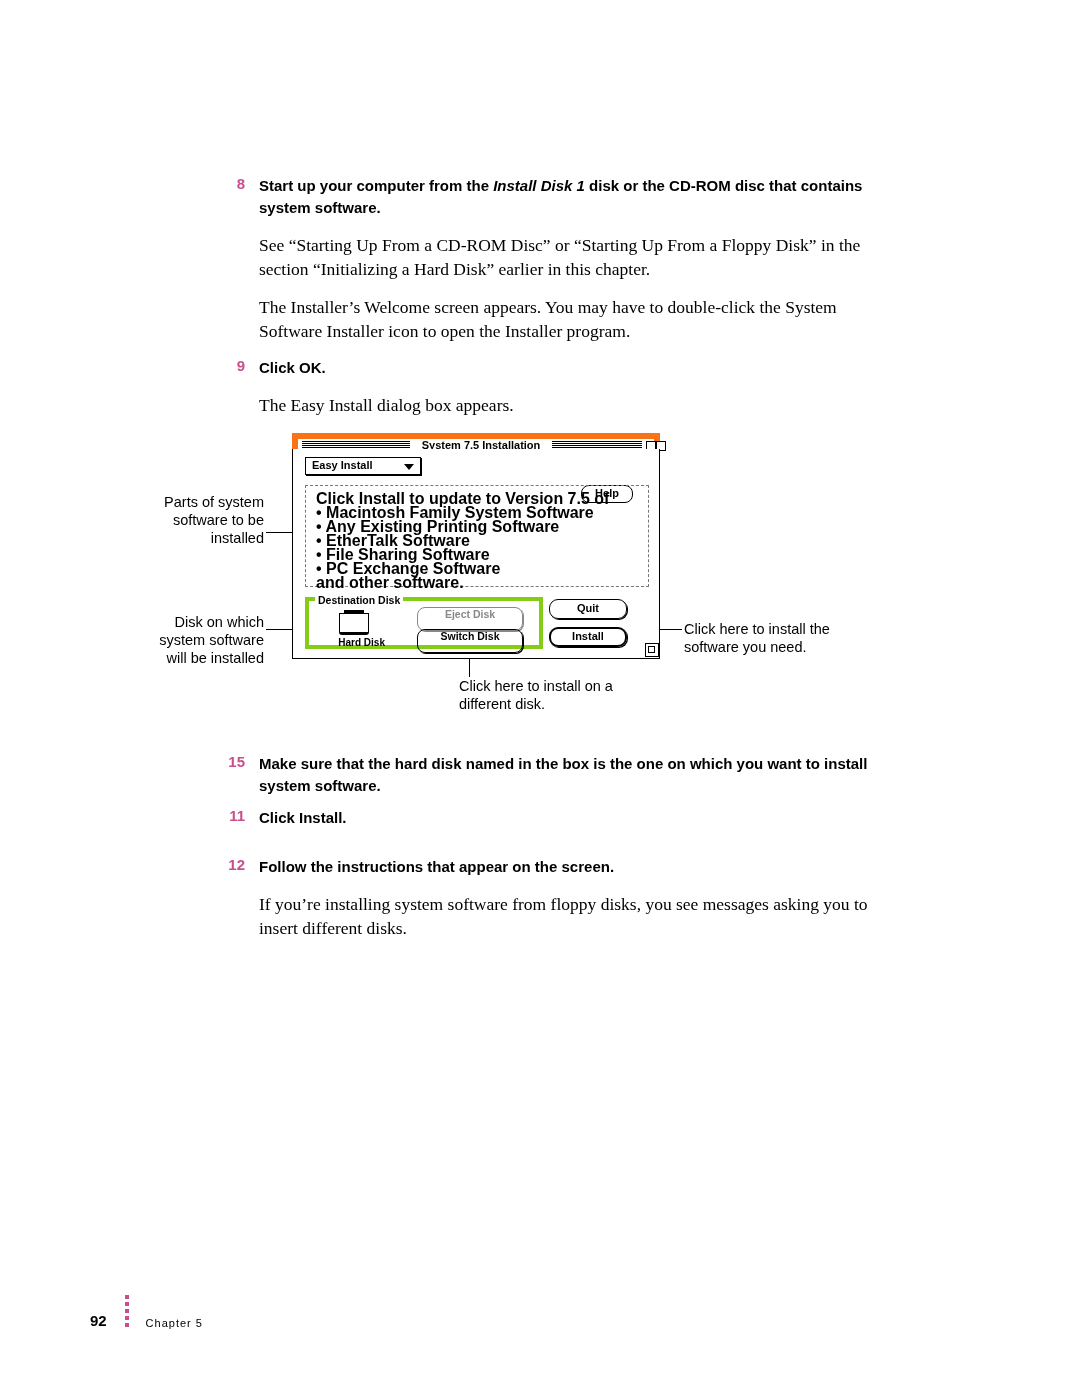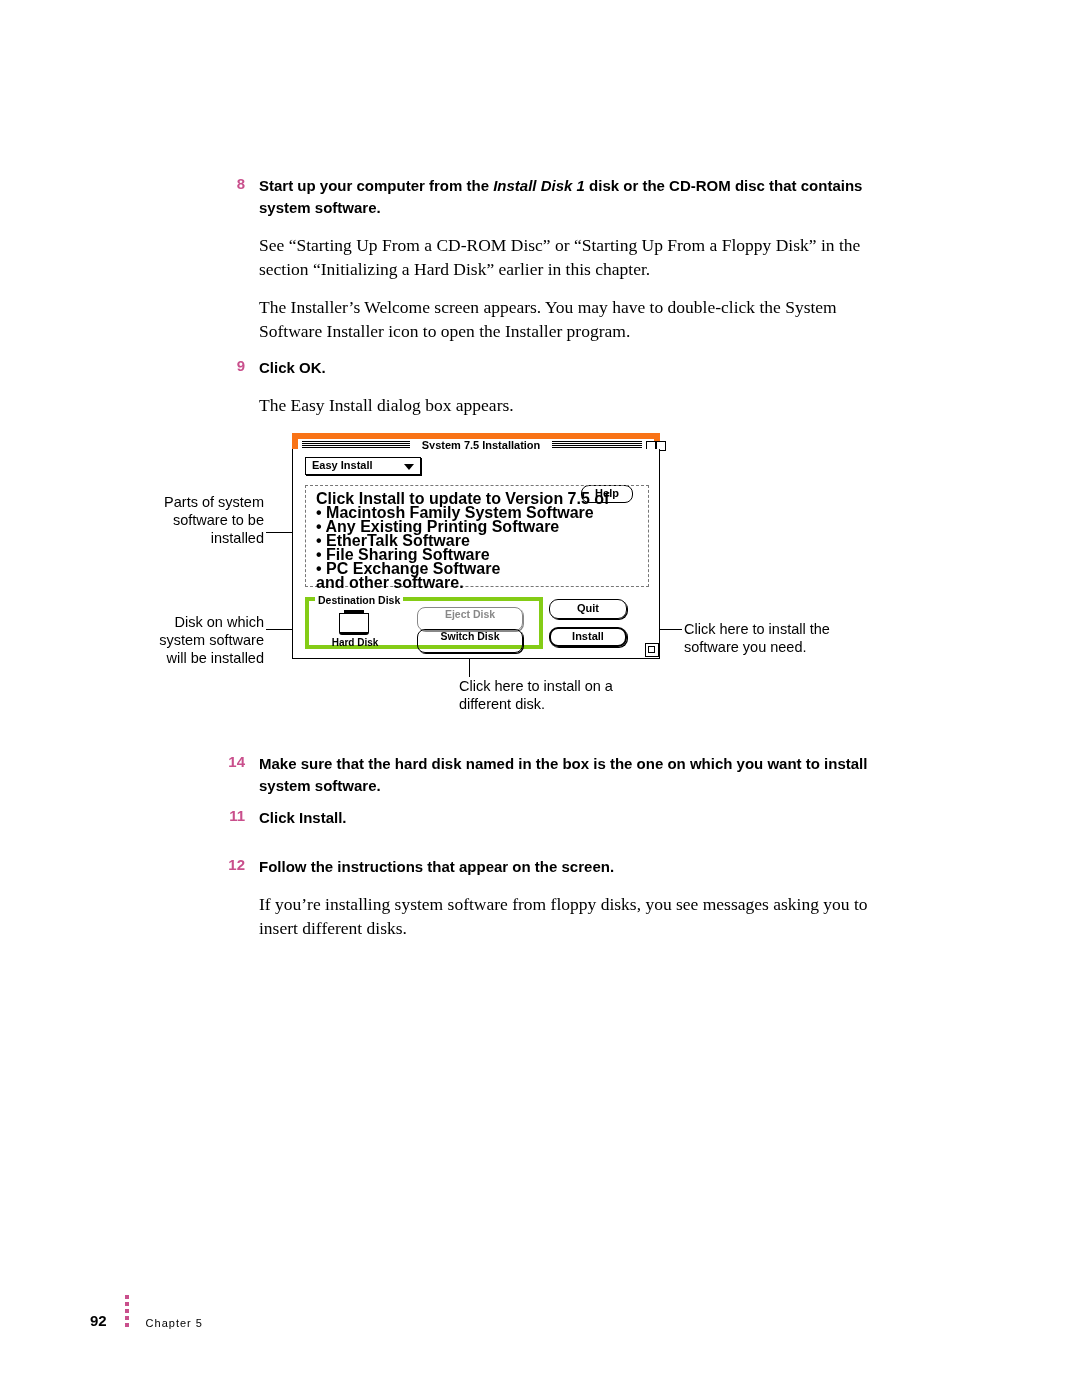--- a/index.html
+++ b/index.html
@@ -158,21 +158,21 @@
     border-bottom: 3px solid #000;
     border-radius: 0 0 3px 3px;
     box-sizing: border-box;
   }
   .destbox .disk-icon::before{
     content:""; position:absolute; left:50%; top:-4px; width:20px; height:3px;
     margin-left:-10px; background:#000;
   }
   .destbox .disk-name {
     position: absolute; left: 16px; top: 36px; width: 60px;
-    text-align: center; font-weight: bold; font-size: 10px;
+    text-align: right; font-weight: bold; font-size: 10px;
   }
   .destbox .mini-btn {
     position: absolute; left: 108px; width: 106px; height: 24px;
     border: 1px solid #000; border-radius: 8px; box-sizing: border-box;
     text-align: center; line-height: 13px; font-weight: bold; font-size: 10.5px;
     box-shadow: 1px 1px 0 #000;
   }
   .destbox .mini-btn.eject { top: 6px; color: #888; border-color: #888; box-shadow: 1px 1px 0 #888; }
   .destbox .mini-btn.switch { top: 28px; }
   .big-btn {
@@ -290,21 +290,21 @@
           </div>
 
           <div class="big-btn quit">Quit</div>
           <div class="big-btn install">Install</div>
           <div class="size-box"></div>
         </div>
       </div>
     </div>
 
     <div class="step">
-      <div class="step-num">14</div>
+      <div class="step-num">15</div>
       <div class="step-head">Make sure that the hard disk named in the box is the one on which you want to install system software.</div>
     </div>
 
     <div class="step" style="margin-bottom:27px;">
       <div class="step-num">11</div>
       <div class="step-head">Click Install.</div>
     </div>
 
     <div class="step">
       <div class="step-num">12</div>

